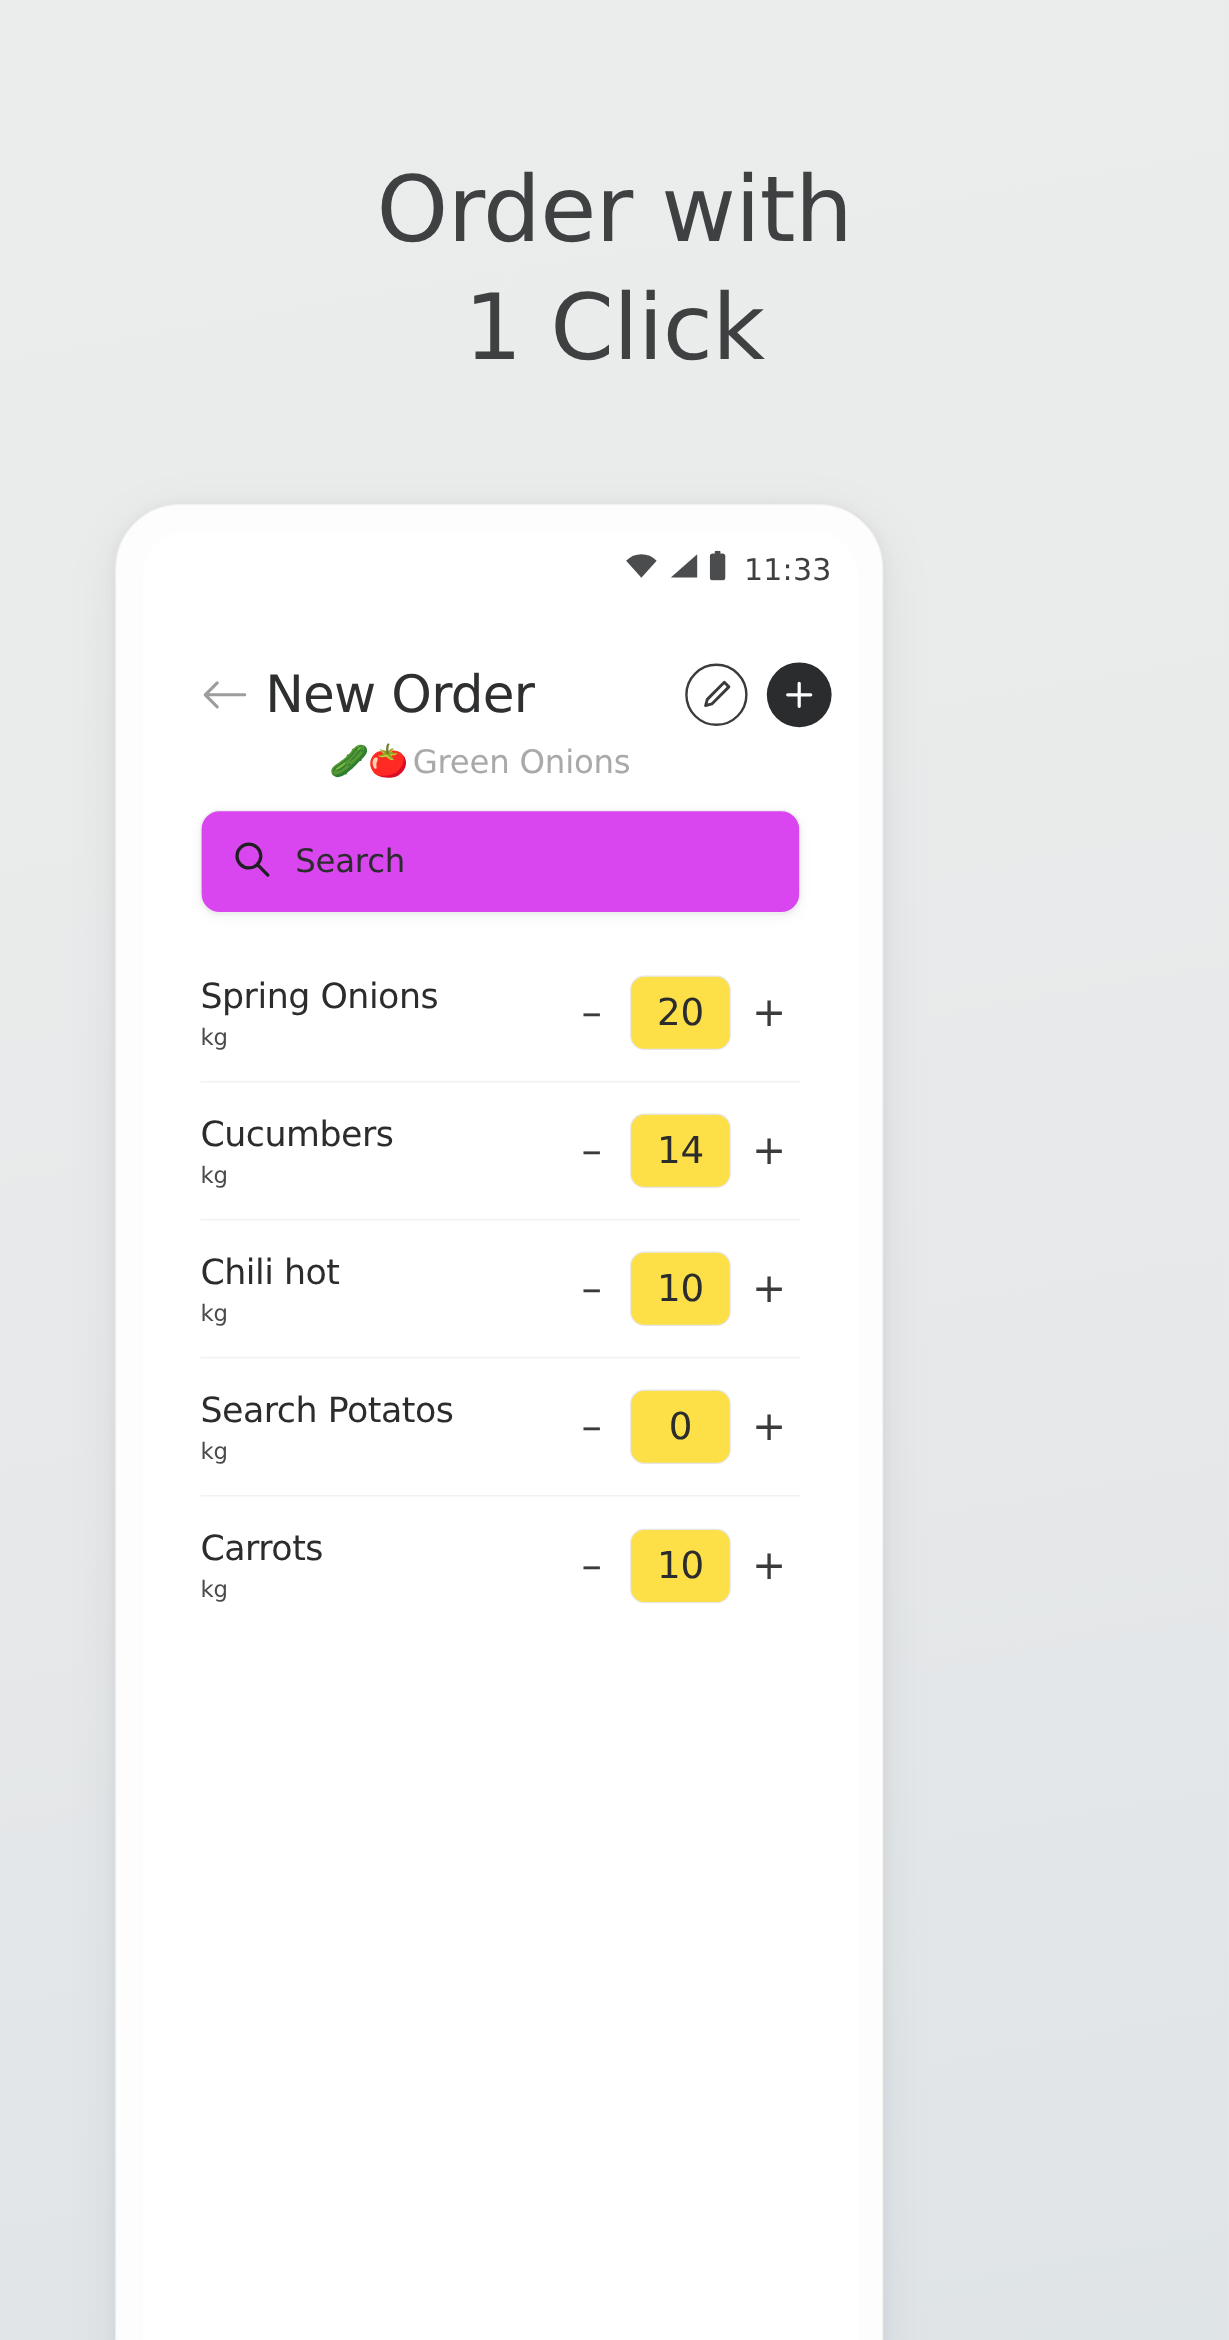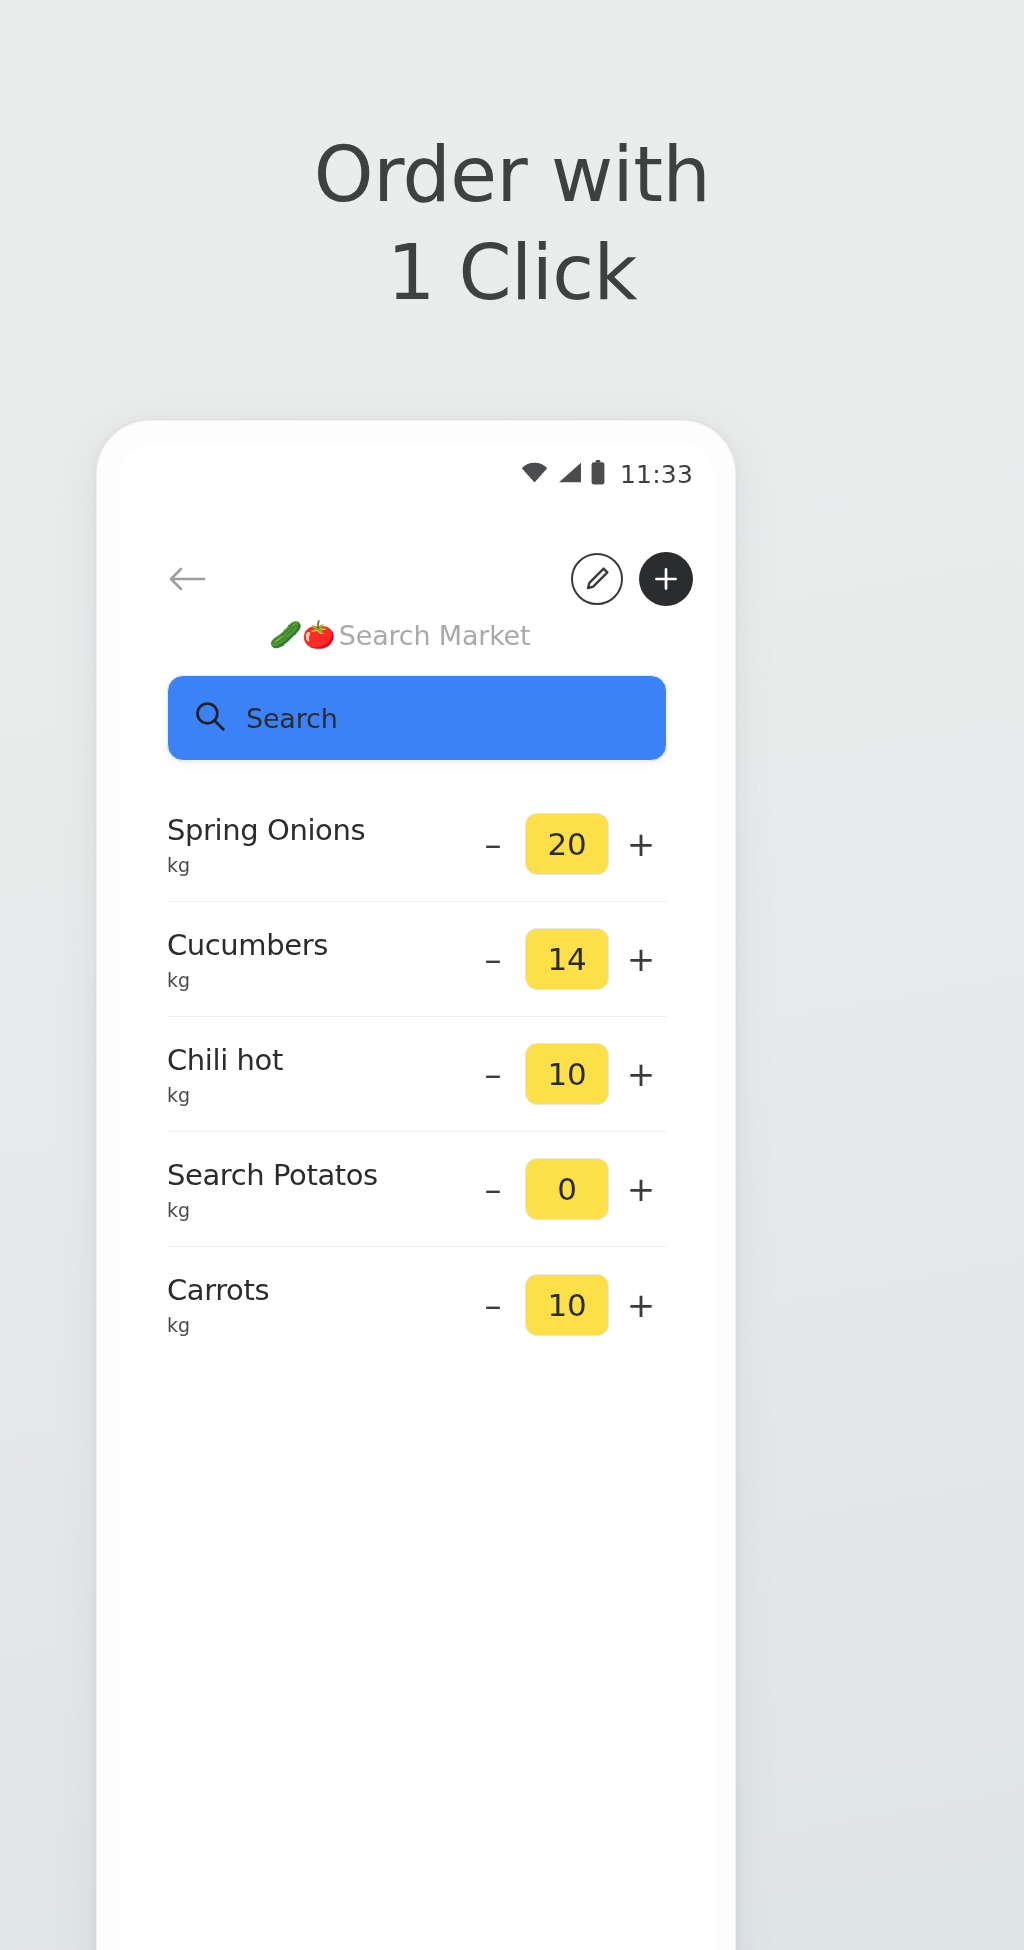--- a/index.html
+++ b/index.html
@@ -181,21 +181,21 @@
     font-family: "DejaVu Sans", "Liberation Sans", sans-serif;
   }
 
   
   #search-wrap {
     position: absolute;
     top: 232px;
     left: 48px;
     width: 500px;
     height: 86px;
-    background: #3b82f6;
+    background: #d946ef;
     border: 1px solid #efefef;
     border-radius: 16px;
     box-shadow: 0 3px 10px rgba(140,145,150,0.12), 0 1px 2px rgba(140,145,150,0.08);
     display: flex;
     align-items: center;
     padding-left: 26px;
   }
   #search-input-text {
     margin-left: 20px;
     font-size: 27px;
@@ -318,38 +318,39 @@
         </span>
         <span id="sb-time">11:33</span>
       </div>
 
       <div id="app-header">
         <span id="back-arrow">
           <svg width="38" height="26" viewBox="0 0 38 26">
             <path d="M36 13 L3 13 M13 3 L3 13 L13 23" stroke="#9d9d9d" stroke-width="2.6" fill="none" stroke-linecap="round" stroke-linejoin="round"></path>
           </svg>
         </span>
+        <span id="page-title">New Order</span>
 
         <div id="header-actions">
           <span id="edit-button">
             <svg width="28" height="28" viewBox="0 0 28 28">
               <path d="M20.6 3.6 L24.4 7.4 L10.2 21.6 L5.0 23.0 L6.4 17.8 Z" stroke="#3a3b3c" stroke-width="2.4" fill="none" stroke-linejoin="round" stroke-linecap="round"></path>
             </svg>
           </span>
           <span id="add-button">
             <svg width="26" height="26" viewBox="0 0 26 26">
               <path d="M13 3.4 L13 22.6 M3.4 13 L22.6 13" stroke="#ffffff" stroke-width="2.7" stroke-linecap="round"></path>
             </svg>
           </span>
         </div>
       </div>
 
       <div id="subtitle">
         <span id="subtitle-emoji">🥒🍅</span>
-        <span id="subtitle-text">Search Market</span>
+        <span id="subtitle-text">Green Onions</span>
       </div>
 
       <div id="search-wrap">
         <span>
           <svg width="32" height="32" viewBox="0 0 32 32">
             <circle cx="13.4" cy="13.4" r="9.9" stroke="#1e1f20" stroke-width="2.7" fill="none"></circle>
             <path d="M20.8 20.8 L29.2 29.2" stroke="#1e1f20" stroke-width="2.7" stroke-linecap="round"></path>
           </svg>
         </span>
         <span id="search-input-text" placeholder="Search">Search</span>

